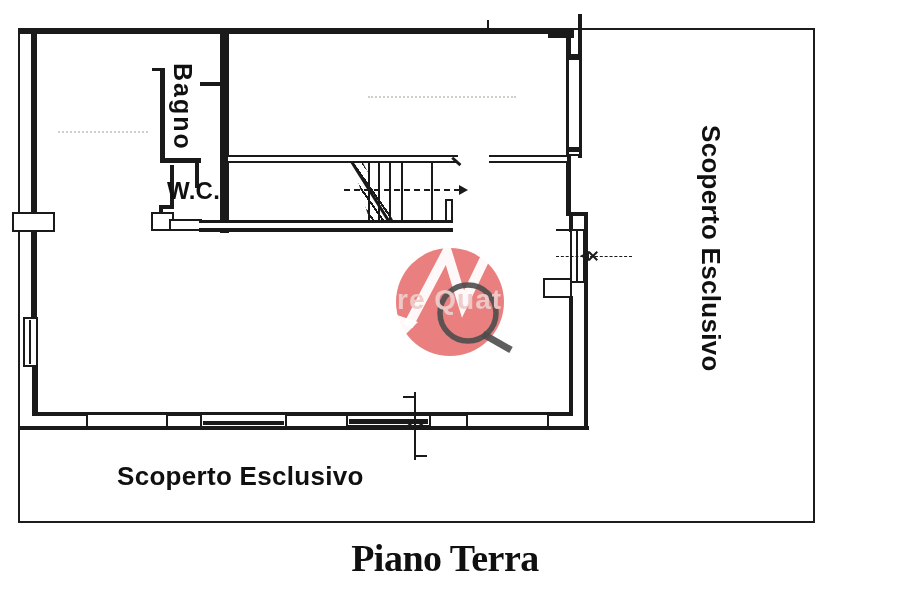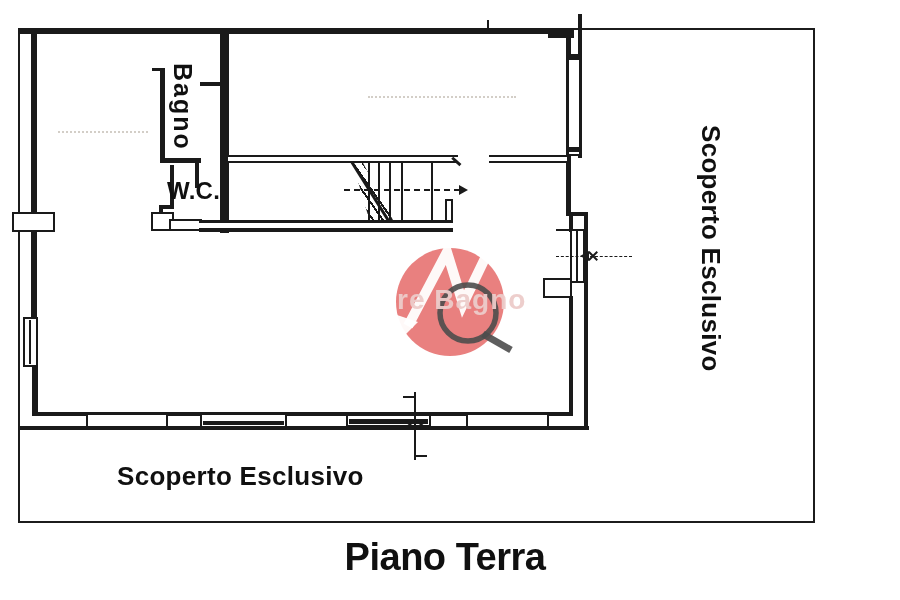--- a/index.html
+++ b/index.html
@@ -20,21 +20,21 @@
          background:repeating-linear-gradient(55deg,#1a1a1a 0 2px,transparent 2px 8px);
          clip-path:polygon(16% 0,36% 0,100% 100%,52% 100%);}
   .stairwall{position:absolute;left:199px;top:220px;width:254px;height:12px;background:#fff;
              border-top:3px solid #1a1a1a;border-bottom:4px solid #1a1a1a;box-sizing:border-box;}
   .wm-text{position:absolute;left:397px;top:284px;font-size:28px;font-weight:bold;
            color:#edccca;letter-spacing:1px;opacity:.95;}
   #bagno{left:197px;top:63px;font-size:25px;letter-spacing:2px;}
   #wc{left:167px;top:177px;font-size:24px;}
   #scop-right{left:726px;top:125px;font-size:26px;}
   #scop-bottom{left:117px;top:461px;font-size:26px;}
-  #piano{left:300px;top:536px;width:290px;text-align:center;font-size:38px;letter-spacing:-0.5px;}
+  #piano{left:300px;top:536px;width:290px;text-align:center;font-size:38px;letter-spacing:-0.5px;font-family:Liberation Serif, serif;}
 </style>
 </head>
 <body>
 
 <div class="sheet">
 
   <div class="frame"></div>
   <div class="w" style="left:487px;top:20px;width:2px;height:10px;"></div>
 
   <div class="w" style="left:18px;top:28px;width:556px;height:6px;"></div>
@@ -116,21 +116,21 @@
   <div class="dots" style="left:368px;top:96px;width:148px;"></div>
 
   <svg class="abs" style="left:378px;top:228px;" width="160" height="150" viewBox="0 0 160 150">
     <circle cx="72" cy="74" r="54" opacity="0.8" fill="#e4605f"></circle>
     <path d="M30,98 L69,24 L85,76 L111,22" fill="none" stroke-width="10" opacity="0.95" stroke="#ffffff"></path>
     <polygon points="22,112 40,94 16,86" opacity="0.95" fill="#ffffff"></polygon>
     <polygon points="102,10 121,16 108,34" opacity="0.95" fill="#ffffff"></polygon>
     <circle cx="90" cy="85" r="28" fill="none" stroke-width="5.5" opacity="0.9" stroke="#4d4d4d"></circle>
     <line x1="105" y1="106" x2="133" y2="122" stroke-width="7" opacity="0.9" stroke="#4d4d4d"></line>
   </svg>
-  <div class="wm-text">re Bagno</div>
+  <div class="wm-text">re Quat</div>
 
   <div id="bagno" class="lbl vt">Bagno</div>
   <div id="wc" class="lbl">W.C.</div>
   <div id="scop-right" class="lbl vt">Scoperto Esclusivo</div>
   <div id="scop-bottom" class="lbl">Scoperto Esclusivo</div>
   <div id="piano" class="lbl">Piano Terra</div>
 
 </div>
 
 </body></html>

